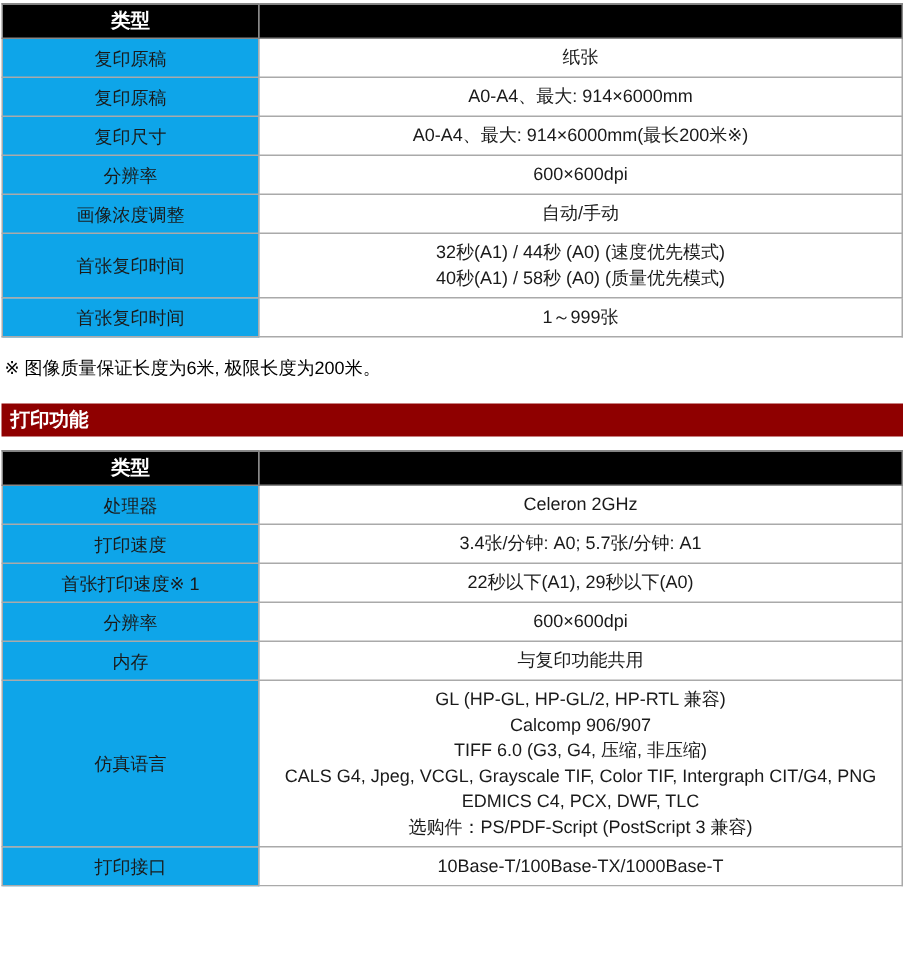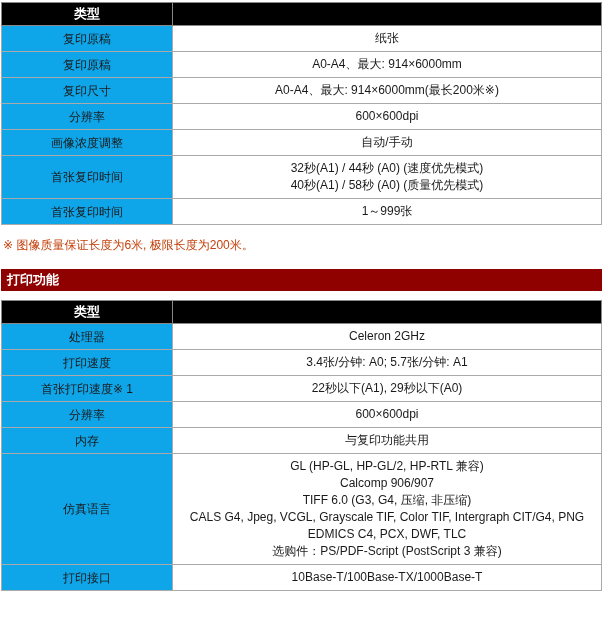--- a/index.html
+++ b/index.html
@@ -53,21 +53,21 @@
     padding: 4px 8px;
     line-height: 16px;
   }
   table.spec td.value .line {
     line-height: 17px;
     white-space: nowrap;
   }
   .note {
     margin: 13px 0 16px 3px;
     line-height: 15px;
-    color: #c2410c;
+    color: #000000;
   }
   .section-bar {
     width: 595px;
     margin: 13px 0 9px 1px;
     background: #8f0000;
     color: #ffffff;
     font-weight: bold;
     font-size: 13px;
     padding: 3px 0 4px 6px;
     line-height: 15px;

